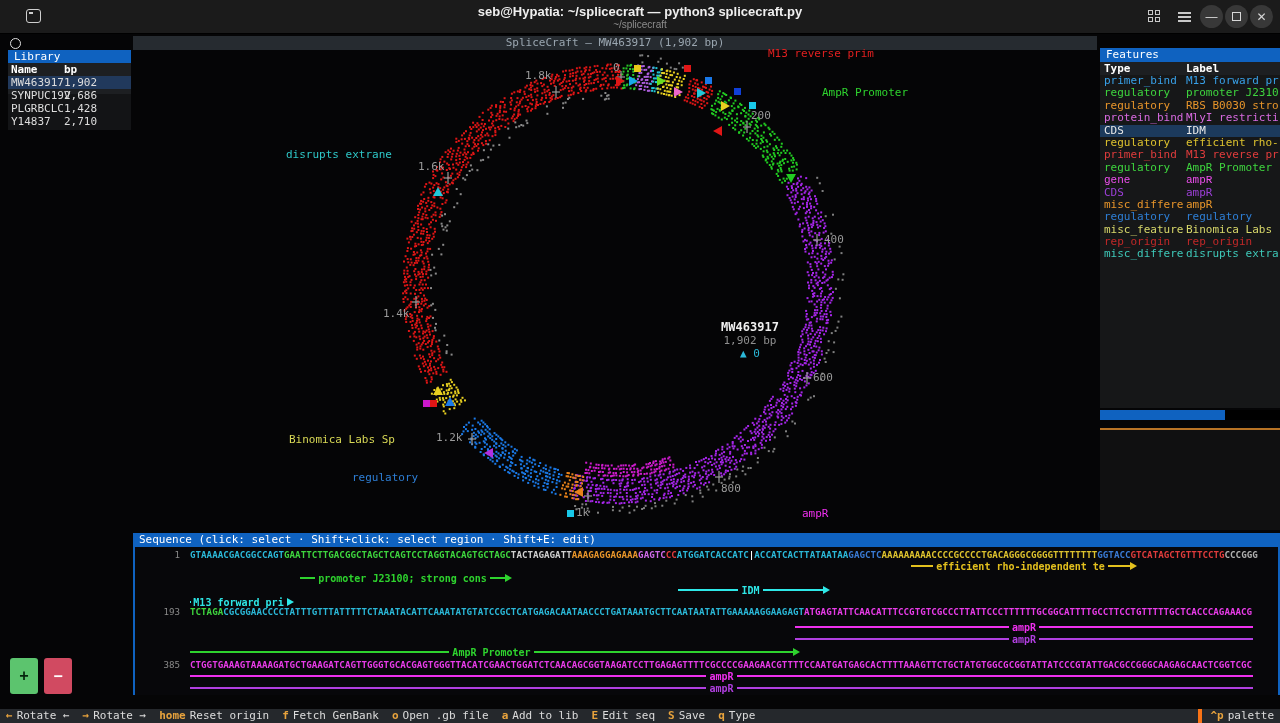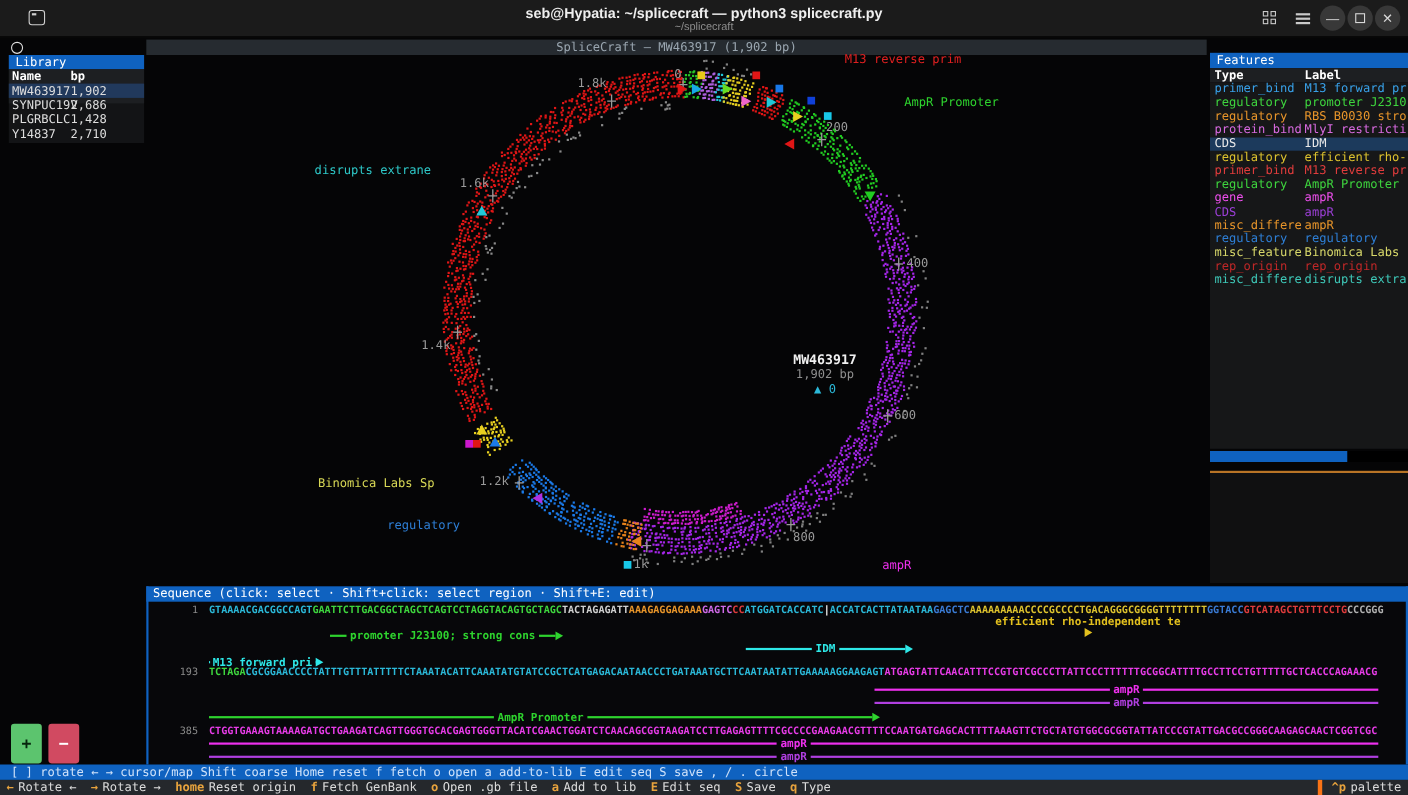--- a/index.html
+++ b/index.html
@@ -3054,21 +3054,21 @@
         <span class="ft-label">efficient rho-</span>
       </div>
       <div class="feat-row" style="color: rgb(224, 60, 60);">
         <span class="ft-type">primer_bind</span>
         <span class="ft-label">M13 reverse pr</span>
       </div>
       <div class="feat-row" style="color: rgb(62, 213, 62);">
         <span class="ft-type">regulatory</span>
         <span class="ft-label">AmpR Promoter</span>
       </div>
-      <div class="feat-row" style="color: rgb(238, 79, 238);">
+      <div class="feat-row" style="color: rgb(238, 79, 238); font-family: Liberation Mono, monospace;">
         <span class="ft-type">gene</span>
         <span class="ft-label">ampR</span>
       </div>
       <div class="feat-row" style="color: rgb(155, 63, 214);">
         <span class="ft-type">CDS</span>
         <span class="ft-label">ampR</span>
       </div>
       <div class="feat-row" style="color: rgb(232, 149, 42);">
         <span class="ft-type">misc_differe</span>
         <span class="ft-label">ampR</span>
@@ -3097,21 +3097,21 @@
 
   <div class="abs seq-panel"></div>
   <div class="abs blue-hdr seq-hdr">Sequence  (click: select · Shift+click: select region · Shift+E: edit)</div>
   <div id="seq-content">
       <div class="abs seq-num" style="left: 140px; top: 549px; font: 9.2px &quot;DejaVu Sans Mono&quot;, monospace;">1</div>
       <div class="abs seq-line" style="left: 190px; top: 549px;"><span style="color: rgb(43, 184, 216);">GTAAAACGACGGCCAGT</span><span style="color: rgb(62, 213, 62);">GAATTCTTGACGGCTAGCTCAGTCCTAGGTACAGTGCTAGC</span><span style="color: rgb(208, 208, 208);">TACTAGAGATT</span><span style="color: rgb(232, 149, 42);">AAAGAGGAGAAA</span><span style="color: rgb(207, 106, 232);">GAGTC</span><span style="color: rgb(224, 60, 60);">CC</span><span style="color: rgb(43, 184, 216);">ATGGATCACCATC</span><span style="color: rgb(255, 255, 255);">|</span><span style="color: rgb(43, 184, 216);">ACCATCACTTATAATAA</span><span style="color: rgb(58, 123, 213);">GAGCTC</span><span style="color: rgb(221, 194, 46);">AAAAAAAAACCCCGCCCCTGACAGGGCGGGGTTTTTTTT</span><span style="color: rgb(58, 123, 213);">GGTACC</span><span style="color: rgb(224, 60, 60);">GTCATAGCTGTTTCCTG</span><span style="color: rgb(176, 176, 176);">CCCGGG</span></div>
       <div class="abs seq-num" style="left: 140px; top: 606px; font: 9.2px &quot;DejaVu Sans Mono&quot;, monospace;">193</div>
       <div class="abs seq-line" style="left: 190px; top: 606px;"><span style="color: rgb(62, 213, 62);">TCTAGA</span><span style="color: rgb(43, 184, 216);">CGCGGAACCCCTATTTGTTTATTTTTCTAAATACATTCAAATATGTATCCGCTCATGAGACAATAACCCTGATAAATGCTTCAATAATATTGAAAAAGGAAGAGT</span><span style="color: rgb(232, 60, 232);">ATGAGTATTCAACATTTCCGTGTCGCCCTTATTCCCTTTTTTGCGGCATTTTGCCTTCCTGTTTTTGCTCACCCAGAAACG</span></div>
       <div class="abs seq-num" style="left: 140px; top: 659px; font: 9.2px &quot;DejaVu Sans Mono&quot;, monospace;">385</div>
       <div class="abs seq-line" style="left: 190px; top: 659px;"><span style="color: rgb(232, 60, 232);">CTGGTGAAAGTAAAAGATGCTGAAGATCAGTTGGGTGCACGAGTGGGTTACATCGAACTGGATCTCAACAGCGGTAAGATCCTTGAGAGTTTTCGCCCCGAAGAACGTTTTCCAATGATGAGCACTTTTAAAGTTCTGCTATGTGGCGCGGTATTATCCCGTATTGACGCCGGGCAAGAGCAACTCGGTCGC</span></div>
-      <div class="abs ann" style="left: 876px; top: 560px; width: 226px; color: rgb(227, 192, 30); flex-direction: column;">
+      <div class="abs ann" style="left: 911px; top: 560px; width: 226px; color: rgb(227, 192, 30);">
         <div class="ln" style="background: rgb(227, 192, 30);"></div>
         <span class="albl">efficient rho-independent te</span>
         <div class="ln" style="background: rgb(227, 192, 30);"></div>
         <div class="ah" style="border-left: 7px solid rgb(227, 192, 30);"></div>
       </div>
       <div class="abs ann" style="left: 300px; top: 572px; width: 212px; color: rgb(46, 211, 46);">
         <div class="ln" style="background: rgb(46, 211, 46);"></div>
         <span class="albl">promoter J23100; strong cons</span>
         <div class="ln" style="background: rgb(46, 211, 46);"></div>
         <div class="ah" style="border-left: 7px solid rgb(46, 211, 46);"></div>
@@ -3152,21 +3152,20 @@
       <div class="abs ann" style="left: 190px; top: 682px; width: 1063px; color: rgb(176, 63, 224);">
         <div class="ln" style="background: rgb(176, 63, 224);"></div>
         <span class="albl">ampR</span>
         <div class="ln" style="background: rgb(176, 63, 224);"></div>
       </div>
     </div>
 
   <div class="abs btn-plus">+</div>
   <div class="abs btn-minus">−</div>
 
-  <div class="abs status1">[ ] rotate   ← → cursor/map   Shift coarse   Home reset   f fetch   o open   a add-to-lib   E edit seq   S save   , / . circle</div>
   <div class="abs status2" id="status2">
       <span class="s2item"><span class="s2key">←</span><span>Rotate ←</span></span>
       <span class="s2item"><span class="s2key">→</span><span>Rotate →</span></span>
       <span class="s2item"><span class="s2key">home</span><span>Reset origin</span></span>
       <span class="s2item"><span class="s2key">f</span><span>Fetch GenBank</span></span>
       <span class="s2item"><span class="s2key">o</span><span>Open .gb file</span></span>
       <span class="s2item"><span class="s2key">a</span><span>Add to lib</span></span>
       <span class="s2item"><span class="s2key">E</span><span>Edit seq</span></span>
       <span class="s2item"><span class="s2key">S</span><span>Save</span></span>
       <span class="s2item"><span class="s2key">q</span><span>Type</span></span>

